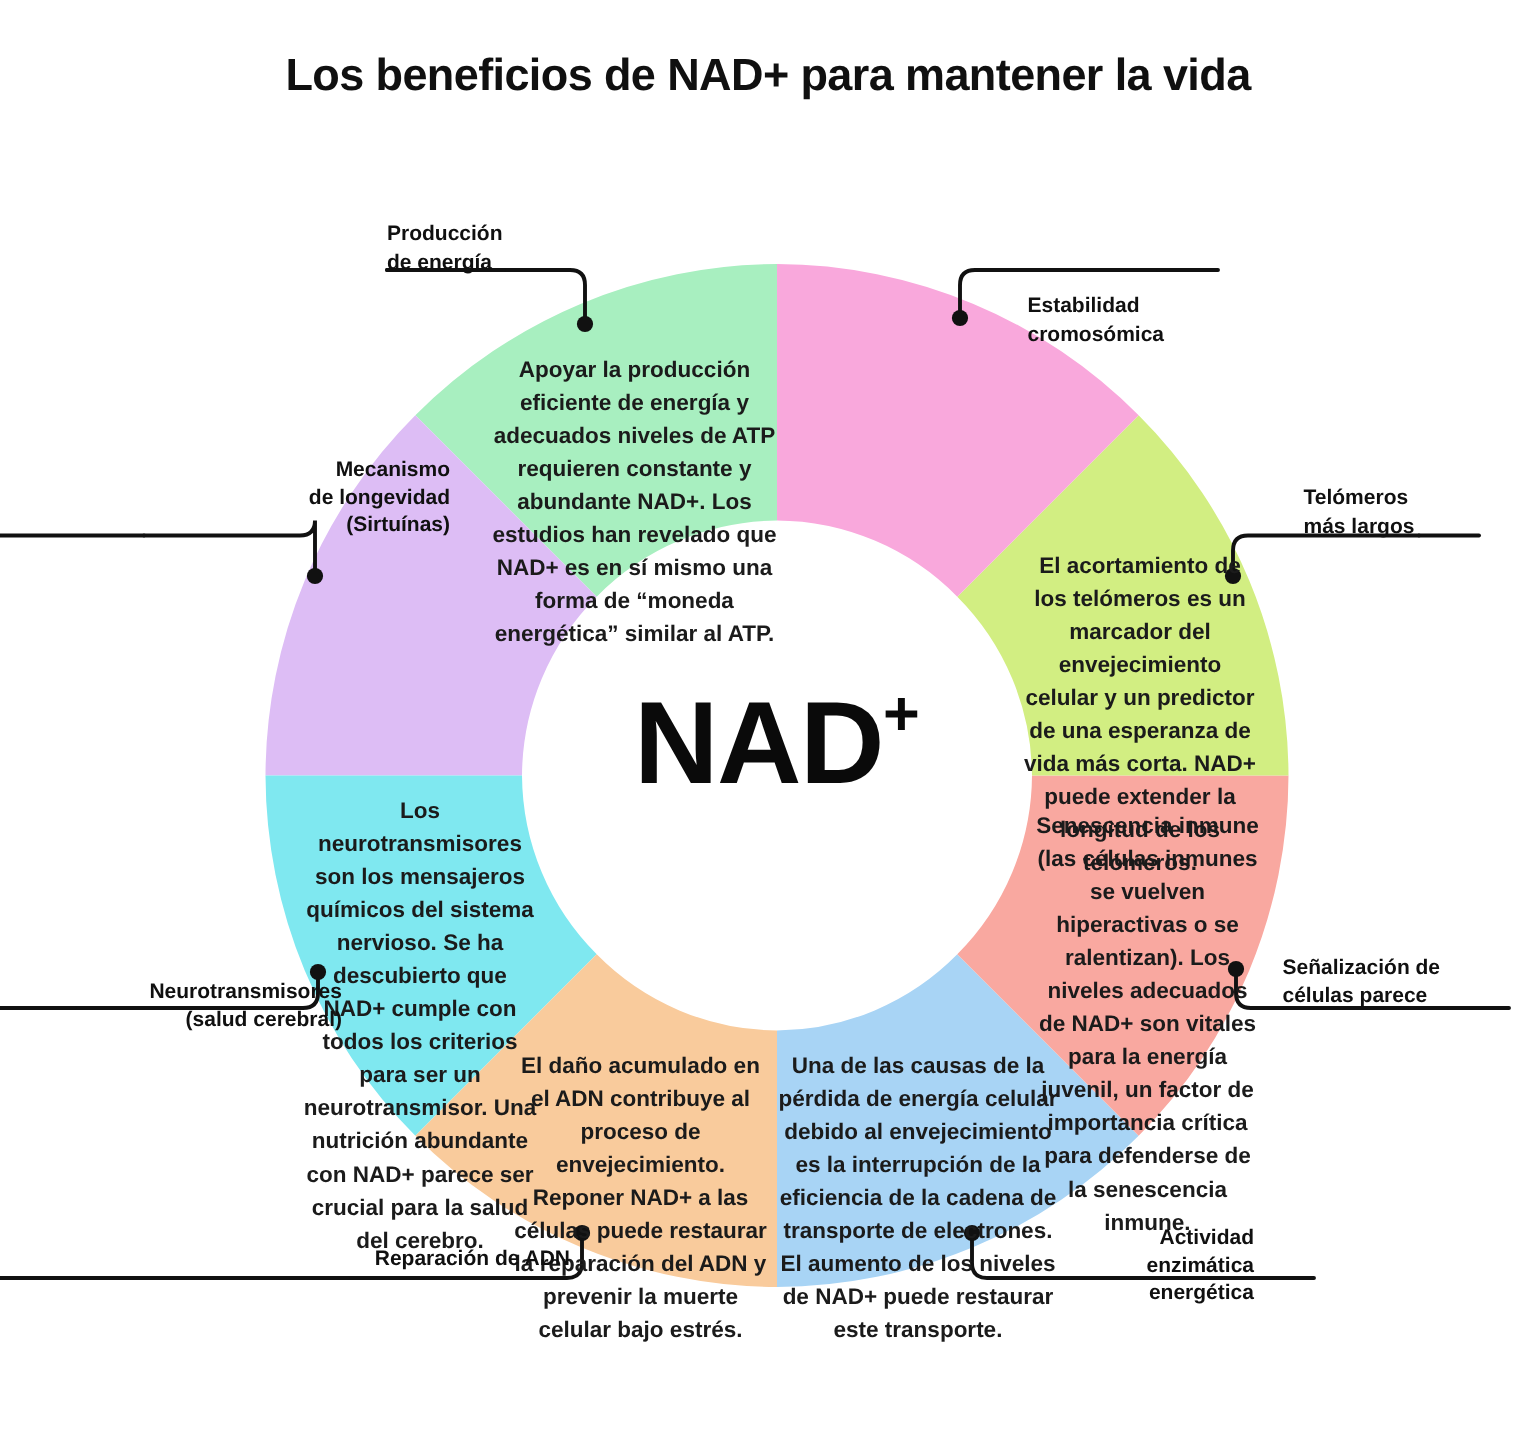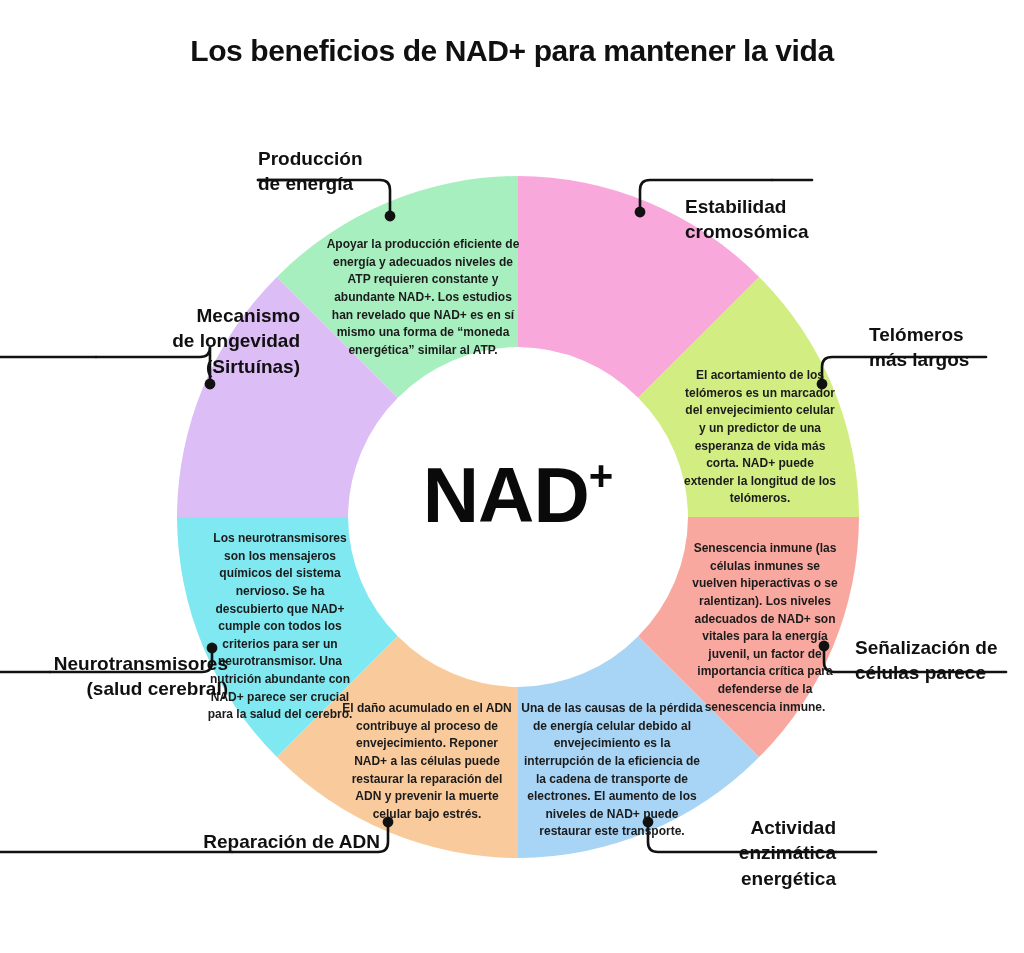--- a/index.html
+++ b/index.html
@@ -42,21 +42,21 @@
     position: absolute;
     left: 0;
     top: 0;
     width: 1024px;
     height: 953px;
   }
 
   
   .seg-text {
     position: absolute;
-    font-size: 12px;
+    font-size: 15px;
     line-height: 1.47;
     font-weight: bold;
     color: #1b1b1b;
     text-align: center;
     font-family: "Liberation Sans", sans-serif;
   }
 
   
   .center-label {
     position: absolute;
@@ -73,21 +73,21 @@
   }
   .center-label .plus {
     font-size: 42px;
     vertical-align: 32px;
     letter-spacing: 0;
   }
 
   
   .callout {
     position: absolute;
-    font-size: 19px;
+    font-size: 14px;
     font-weight: bold;
     line-height: 1.33;
     color: #101010;
     white-space: pre-line;
     font-family: "Liberation Sans", sans-serif;
   }
   .callout.right-align { text-align: right; }
   .callout.left-align { text-align: left; }
 </style>
 </head>

